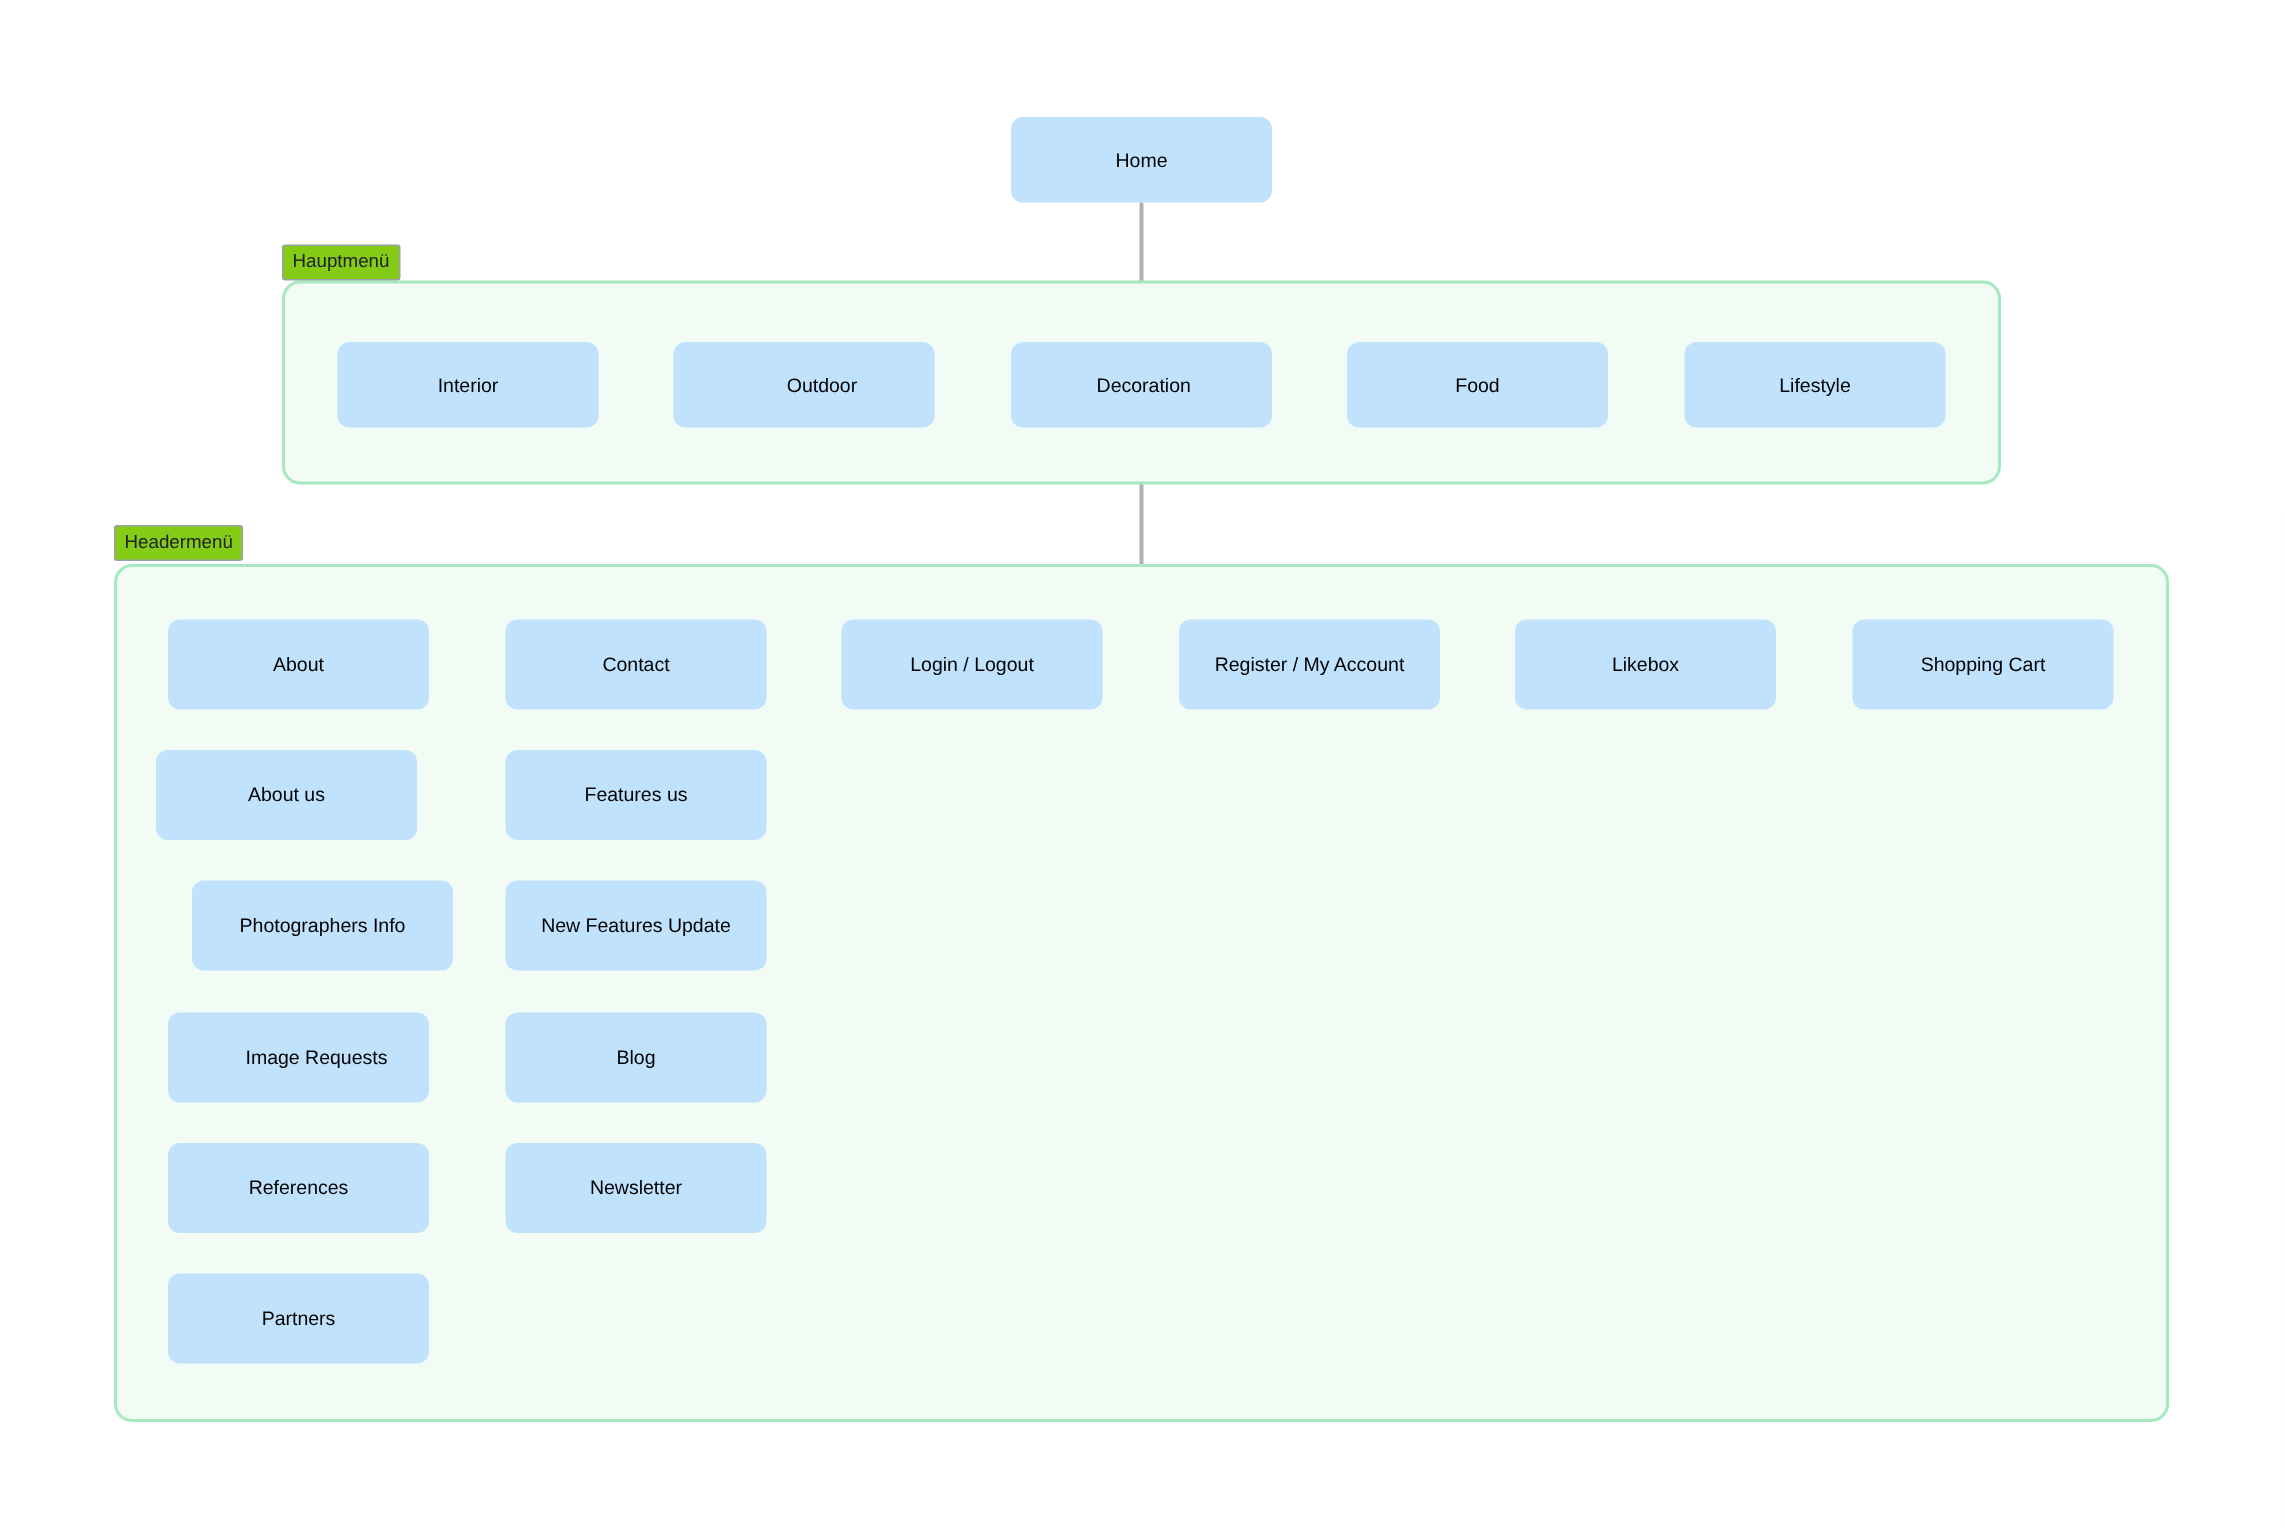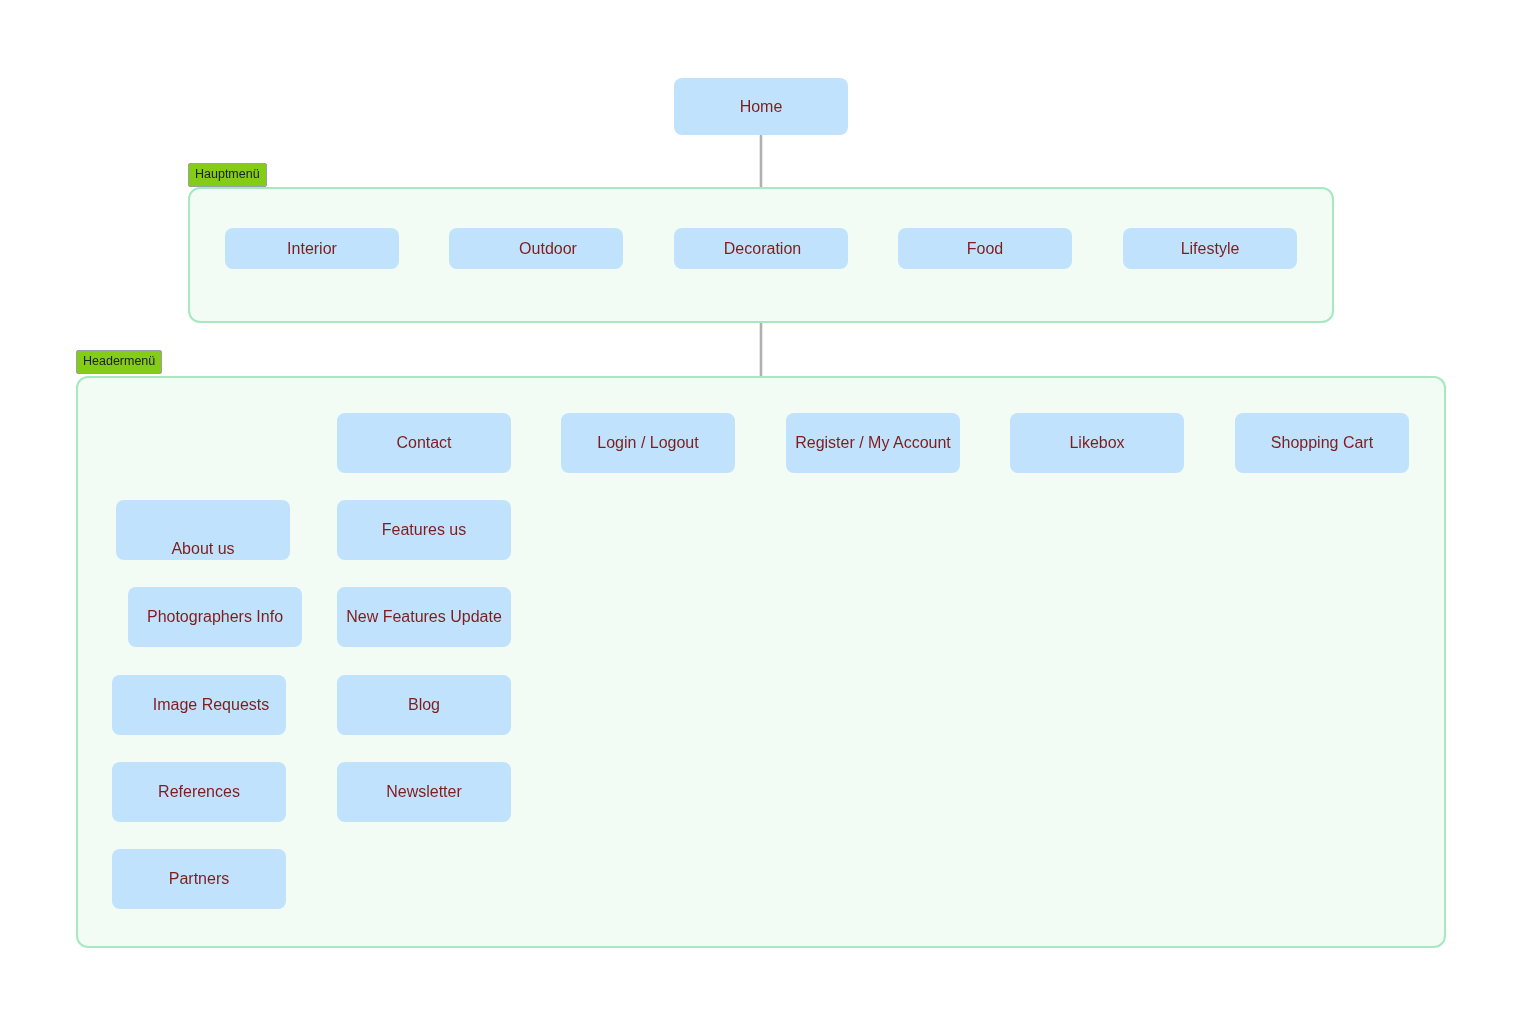--- a/index.html
+++ b/index.html
@@ -51,28 +51,28 @@
 
   
   .node {
     position: absolute;
     background: #c0e2fd;
     border-radius: 8px;
     box-sizing: border-box;
     display: flex;
     align-items: center;
     justify-content: center;
-    color: #7f1d1d;
-    font-size: 16px;
+    color: #000000;
+    font-size: 13px;
     line-height: 1.2;
     text-align: center;
     padding: 2px 8px;
     white-space: nowrap;
   }
-  .node.wide  { width: 174px; height: 41px; }
+  .node.wide  { width: 174px; height: 57px; }
   .node.hdr   { width: 174px; height: 60px; }
 </style>
 </head>
 <body>
 
 <div id="canvas">
 
   <svg id="wires" viewBox="0 0 1523 1023" xmlns="http://www.w3.org/2000/svg">
     <defs>
       <marker id="arrow" viewBox="0 0 10 10" refX="9" refY="5" markerWidth="7" markerHeight="7" orient="auto-start-reverse">
@@ -134,37 +134,40 @@
   <div class="node wide" style="left:898px; top:228px;">
     <span>Food</span>
   </div>
   <div class="node wide" style="left:1123px; top:228px;">
     <span>Lifestyle</span>
   </div>
 
   <div class="group" style="left:76px; top:376px; width:1370px; height:572px;"></div>
   <div class="group-label" style="left:76px; top:350px;">Headermenü</div>
 
+  <div class="node hdr" style="left:112px; top:413px;">
+    <span>About</span>
+  </div>
   <div class="node hdr" style="left:337px; top:413px;">
     <span>Contact</span>
   </div>
   <div class="node hdr" style="left:561px; top:413px;">
     <span>Login / Logout</span>
   </div>
   <div class="node hdr" style="left:786px; top:413px;">
     <span>Register / My Account</span>
   </div>
   <div class="node hdr" style="left:1235px; top:413px;">
     <span>Shopping Cart</span>
   </div>
   <div class="node hdr" style="left:1010px; top:413px;">
     <span>Likebox</span>
   </div>
 
-  <div class="node hdr" style="left:116px; top:500px;align-items:flex-end;">
+  <div class="node hdr" style="left:104px; top:500px;">
     <span>About us</span>
   </div>
   <div class="node hdr" style="left:112px; top:587px;margin-left:16px;">
     <span>Photographers Info</span>
   </div>
   <div class="node hdr" style="left:112px; top:675px;padding-left:32px;">
     <span>Image Requests</span>
   </div>
   <div class="node hdr" style="left:112px; top:762px;">
     <span>References</span>

